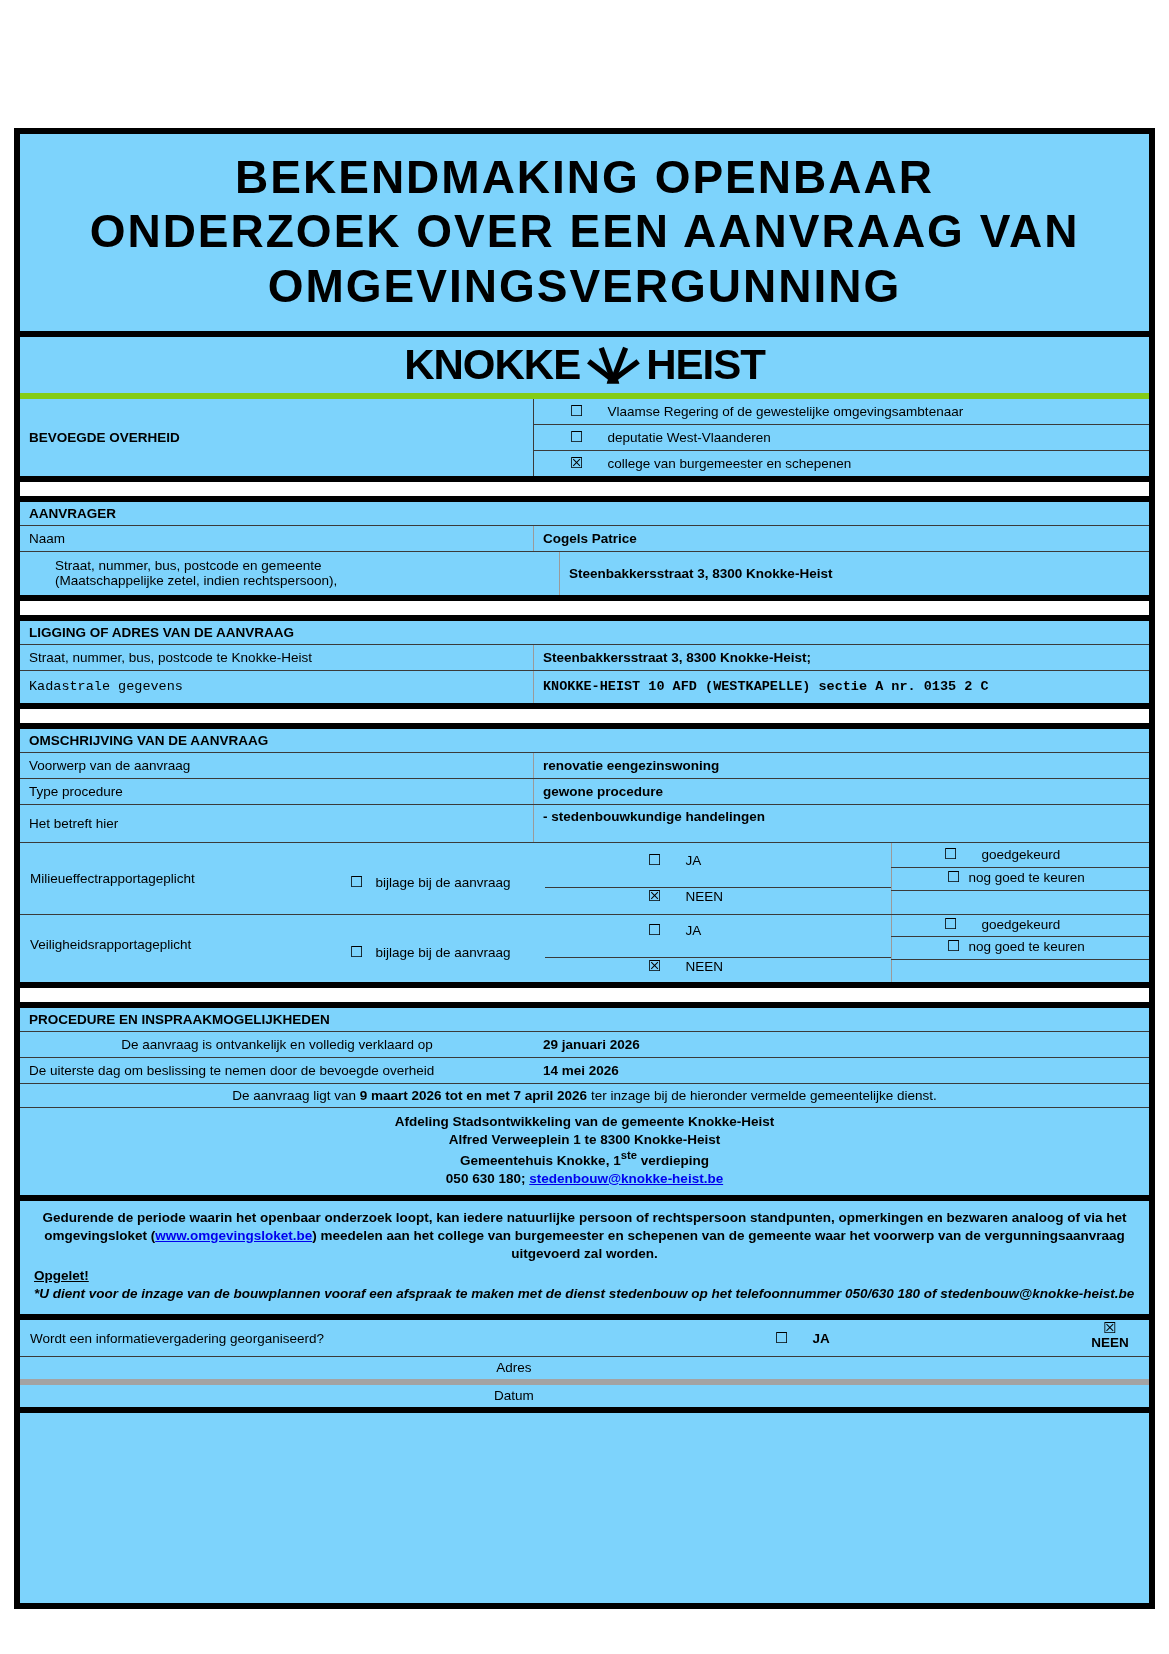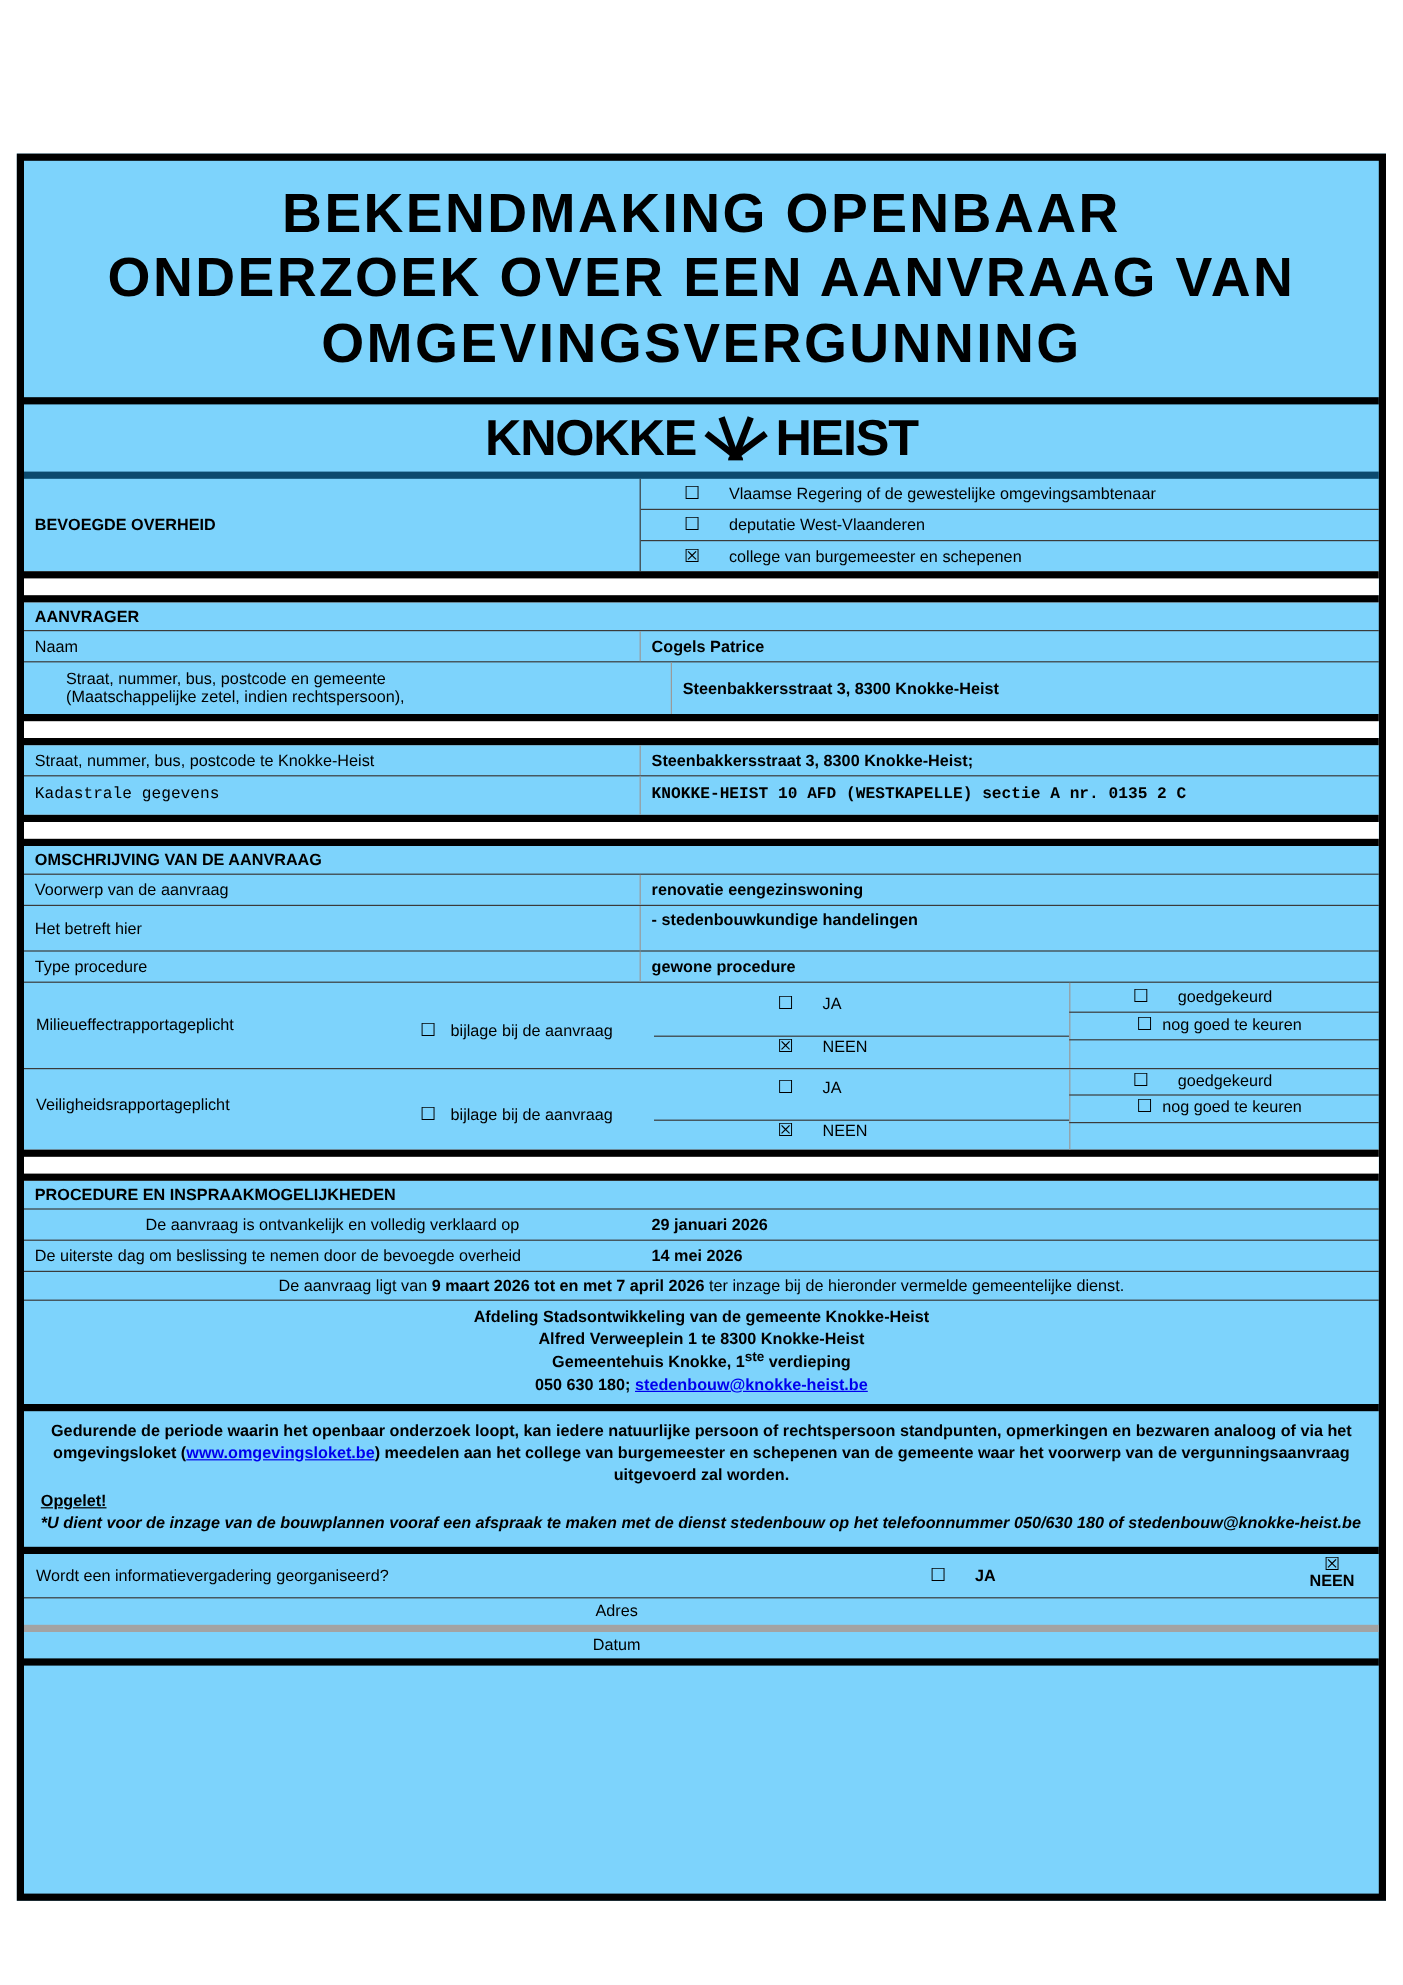--- a/index.html
+++ b/index.html
@@ -5,21 +5,21 @@
   html,body{margin:0;padding:0;background:#ffffff;}
   .page{position:relative;width:1169px;height:1654px;background:#ffffff;overflow:hidden;
         font-family:"Liberation Sans",sans-serif;font-size:13.5px;color:#000;}
   .doc{position:absolute;left:14px;top:128px;width:1129px;border:6px solid #000;background:#7dd3fc;}
 
   
   .title-box{padding:16px 6px 18px;text-align:center;border-bottom:6px solid #000;}
   .title-line{font-size:46px;font-weight:800;letter-spacing:2px;line-height:1.18;
               font-family:"Liberation Sans",sans-serif;}
   
-  .logo-box{height:56px;display:flex;align-items:center;justify-content:center;border-bottom:6px solid #0c4a6e;}
+  .logo-box{height:56px;display:flex;align-items:center;justify-content:center;border-bottom:6px solid #84cc16;}
   .logo-text{font-size:42px;font-weight:800;letter-spacing:-1px;line-height:1;}
   .logo-mark{margin:0 6px 2px;}
 
   
   .sec-head{padding:4px 9px;font-weight:700;border-bottom:1px solid #3a3a3a;}
   .frow{display:grid;grid-template-columns:514px 1fr;border-bottom:1px solid #3a3a3a;min-height:25px;}
   .frow:last-child{border-bottom:none;}
   .frow .lbl{padding:4px 9px;border-right:1px solid #9a9a9a;display:flex;flex-direction:column;justify-content:center;}
   .frow .val{padding:4px 9px;font-weight:700;display:flex;align-items:center;}
   .frow .val.top{align-items:flex-start;}
@@ -128,45 +128,46 @@
           <span>Straat, nummer, bus, postcode en gemeente</span>
           <span>(Maatschappelijke zetel, indien rechtspersoon),</span>
         </div>
         <div class="val">Steenbakkersstraat 3, 8300 Knokke-Heist</div>
       </div>
     </div>
 
     <div class="spacer"></div>
 
     <div>
+      <div class="sec-head">LIGGING OF ADRES VAN DE AANVRAAG</div>
       <div class="frow">
         <div class="lbl">Straat, nummer, bus, postcode te Knokke-Heist</div>
         <div class="val">Steenbakkersstraat 3, 8300 Knokke-Heist;</div>
       </div>
       <div class="frow" style="min-height:32px;font-family:Liberation Mono, monospace;">
         <div class="lbl">Kadastrale gegevens</div>
         <div class="val">KNOKKE-HEIST 10 AFD (WESTKAPELLE) sectie A nr. 0135 2 C</div>
       </div>
     </div>
 
     <div class="spacer"></div>
 
     <div>
       <div class="sec-head">OMSCHRIJVING VAN DE AANVRAAG</div>
       <div class="frow">
         <div class="lbl">Voorwerp van de aanvraag</div>
         <div class="val">renovatie eengezinswoning</div>
       </div>
+      <div class="frow">
+        <div class="lbl">Type procedure</div>
+        <div class="val">gewone procedure</div>
+      </div>
       <div class="frow" style="min-height:37px;">
         <div class="lbl" style="justify-content:center;">Het betreft hier</div>
         <div class="val top">- stedenbouwkundige handelingen</div>
-      </div>
-      <div class="frow">
-        <div class="lbl">Type procedure</div>
-        <div class="val">gewone procedure</div>
       </div>
 
       <div class="rapp m">
         <div class="rlbl">Milieueffectrapportageplicht</div>
         <div class="bijl" style="top:32px;">
           <span class="cbg">☐</span>
           <span>bijlage bij de aanvraag</span>
         </div>
         <div class="connector" style="top:44px;"></div>
         <div class="janeen" style="top:10px;">

